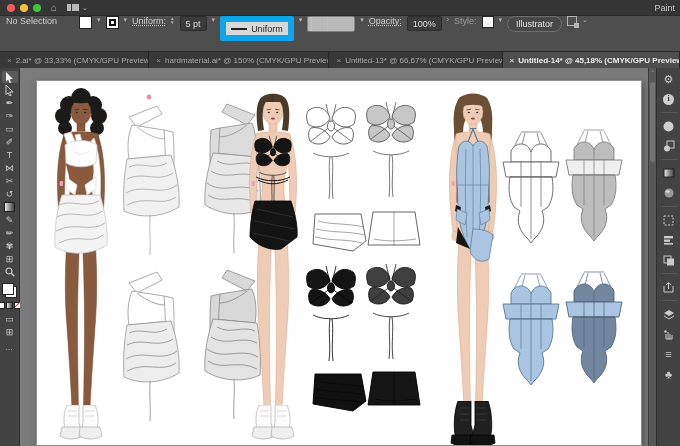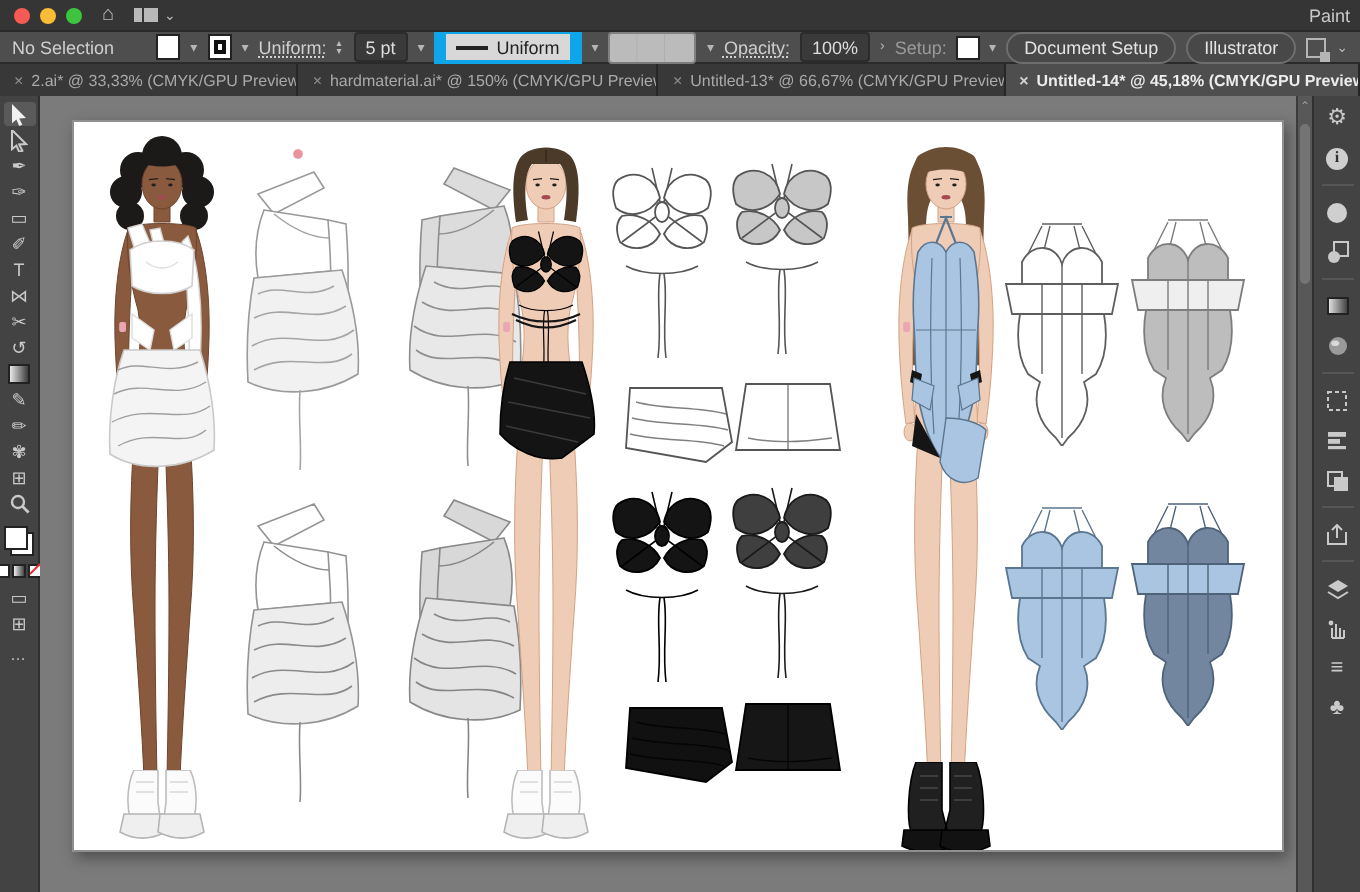--- a/index.html
+++ b/index.html
@@ -15,22 +15,22 @@
   .light.red{background:#f45b54;}.light.yellow{background:#f8bd37;}.light.green{background:#3ec43e;}
   .tb-ico{color:#b9b9b9;font-size:10px;margin-left:10px;line-height:1;}
   .grid-ico{display:inline-flex;gap:1px;margin-left:10px;}
   .grid-ico i{width:4px;height:7px;background:#b9b9b9;display:block;}
   .grid-ico i:last-child{width:7px;}
   .tb-chev{color:#b9b9b9;font-size:7px;margin-left:3px;}
   .tb-title{position:absolute;left:0;right:0;text-align:center;color:#c9c9c9;font-size:9px;}
   .tb-workspace{position:absolute;right:0;color:#c9c9c9;font-size:9px;padding-right:5px;}
 
   
-  .optionsbar{height:16px;background:var(--optionsbar,#4e4e4e);border-bottom:1px solid #2a2a2a;
-              display:flex;align-items:center;font-size:9px;color:var(--text,#cfcfcf);
+  .optionsbar{height:36px;background:var(--optionsbar,#4e4e4e);border-bottom:1px solid #2a2a2a;
+              display:flex;align-items:flex-start;font-size:9px;color:var(--text,#cfcfcf);
               gap:5px;padding:0 6px;box-sizing:border-box;flex:0 0 auto;white-space:nowrap;}
   .ob-label{color:var(--text,#cfcfcf);}
   .ob-label.dim{color:var(--text_dim,#9a9a9a);}
   .ob-label.und{text-decoration:underline dotted;}
   .swatch{width:13px;height:13px;background:#fff;border:1px solid #222;box-sizing:border-box;}
   .swatch.stroke-sw{position:relative;}
   .swatch.stroke-sw::after{content:"";position:absolute;inset:2px;border:2px solid #111;background:#fff;}
   .chev{color:#b5b5b5;font-size:7px;}
   .stepper{display:flex;flex-direction:column;line-height:4px;font-size:5px;color:#bbb;margin-right:1px;}
   .well-dark{background:var(--well_dark,#3a3a3a);border:1px solid #2c2c2c;color:#ddd;
@@ -147,24 +147,23 @@
     <span class="well-light">
       <span class="profile-line"></span>
       <span>Uniform</span>
     </span>
     <span class="chev">▾</span>
     <span class="brush-well"></span>
     <span class="chev">▾</span>
     <span class="ob-label und">Opacity:</span>
     <span class="well-dark">100%</span>
     <span class="chev">›</span>
-    <span class="ob-label dim">Setup:</span>
+    <span class="ob-label dim">Style:</span>
     <span class="swatch" style="width:12px;height:12px"></span>
     <span class="chev">▾</span>
-    <button class="ob-btn">Document Setup</button>
     <button class="ob-btn">Illustrator</button>
     <span class="ob-endico">
         <span class="sq"></span>
       </span>
     <span class="chev">⌄</span>
   </div>
 
   <div class="tabbar">
     <div class="doc-tab">
       <span class="close">×</span>

